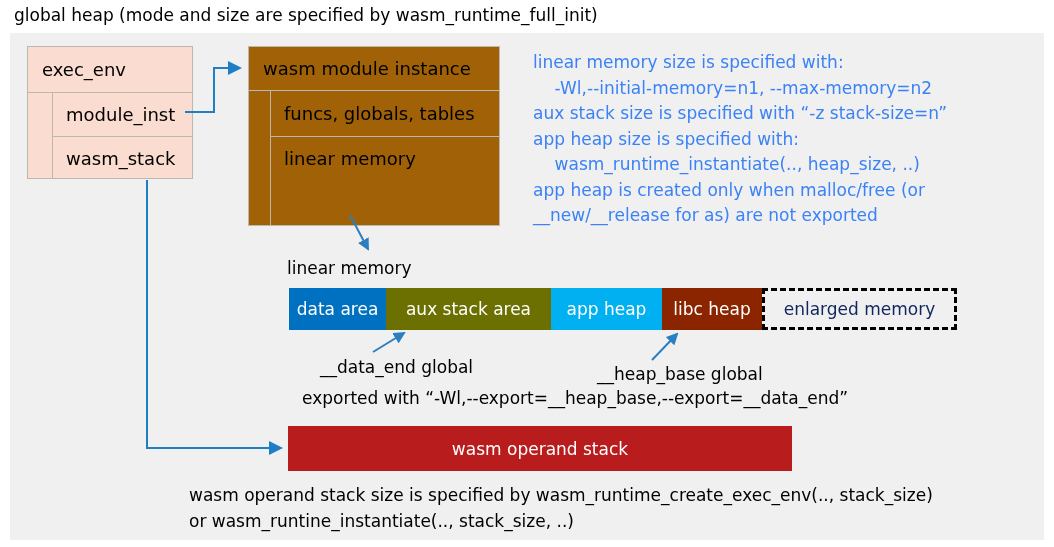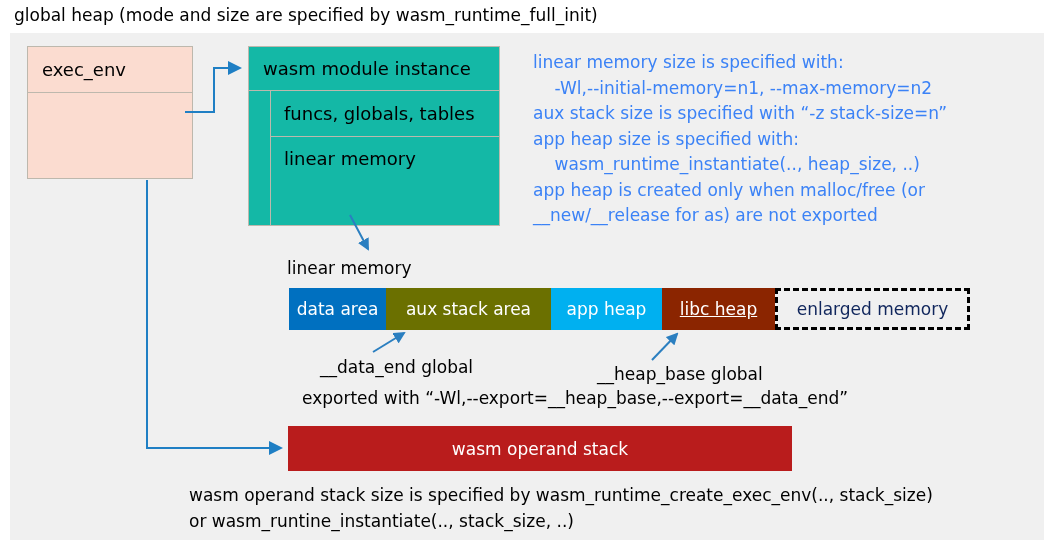--- a/index.html
+++ b/index.html
@@ -78,21 +78,21 @@
     background: #fbdcd0;
   }
   #exec-env .hdr { height: 46px; }
   #exec-env .body { height: 86px; }
   #exec-env .gutter { width: 25px; }
   #exec-env .row { height: 43px; }
 
   
   #wasm-mod-inst {
     left: 248px; top: 46px; width: 252px; height: 180px;
-    background: #14b8a6;
+    background: #a16207;
   }
   #wasm-mod-inst .hdr { height: 44px; }
   #wasm-mod-inst .body { height: 134px; }
   #wasm-mod-inst .gutter { width: 22px; }
   #wasm-mod-inst .row { height: 44.6px; }
 
   
   #note-linear {
     left: 533px; top: 50px;
     font-size: 17px;
@@ -160,20 +160,27 @@
 <body>
 
 <div id="canvas">
 
   <div class="abs" id="panel"></div>
 
   <div class="abs" id="title">global heap (mode and size are specified by wasm_runtime_full_init)</div>
 
   <div class="abs struct" id="exec-env">
     <div class="hdr">exec_env</div>
+    <div class="body">
+      <div class="gutter"></div>
+      <div class="rows">
+        <div class="row">module_inst</div>
+        <div class="row">wasm_stack</div>
+      </div>
+    </div>
   </div>
 
   <div class="abs struct" id="wasm-mod-inst">
     <div class="hdr">wasm module instance</div>
     <div class="body">
       <div class="gutter"></div>
       <div class="rows">
         <div class="row">funcs, globals, tables</div>
         <div class="row">linear memory</div>
       </div>
@@ -186,21 +193,21 @@
 app heap size is specified with:
     wasm_runtime_instantiate(.., heap_size, ..)
 app heap is created only when malloc/free (or
 __new/__release for as) are not exported</div>
 
   <div class="abs" id="linmem-label">linear memory</div>
   <div class="abs" id="linmem-bar">
       <div class="seg" style="width: 97px; background: rgb(0, 112, 192);">data area</div>
       <div class="seg" style="width: 165px; background: rgb(107, 112, 0);">aux stack area</div>
       <div class="seg" style="width: 111px; background: rgb(0, 176, 240);">app heap</div>
-      <div class="seg" style="width: 113px; background: rgb(139, 37, 0); text-decoration: underline;">libc heap</div>
+      <div class="seg" style="width: 100px; background: rgb(139, 37, 0);">libc heap</div>
       <div class="seg dashed" style="width: 195px;">enlarged memory</div>
     </div>
 
   <div class="abs" id="ann-heap-base">__heap_base global</div>
   <div class="abs" id="ann-data-end">__data_end global</div>
   <div class="abs" id="ann-exported">exported with “-Wl,--export=__heap_base,--export=__data_end”</div>
 
   <div class="abs" id="operand-stack">wasm operand stack</div>
   <div class="abs" id="note-operand">wasm operand stack size is specified by wasm_runtime_create_exec_env(.., stack_size)
 or wasm_runtine_instantiate(.., stack_size, ..)</div>

